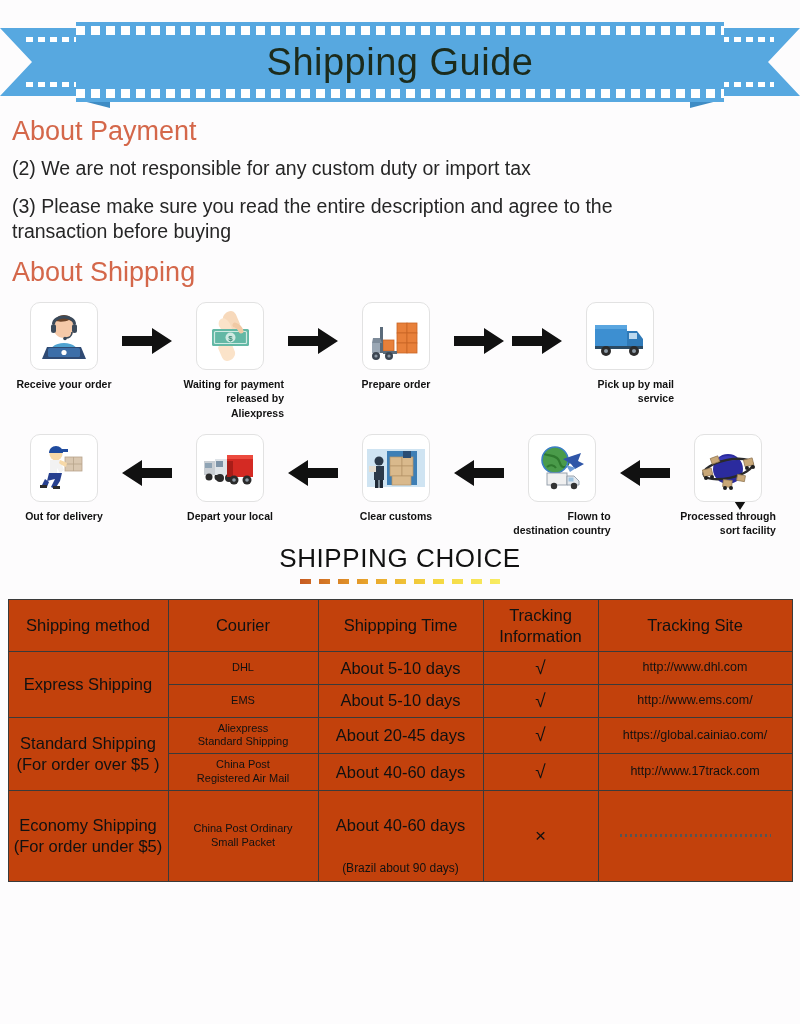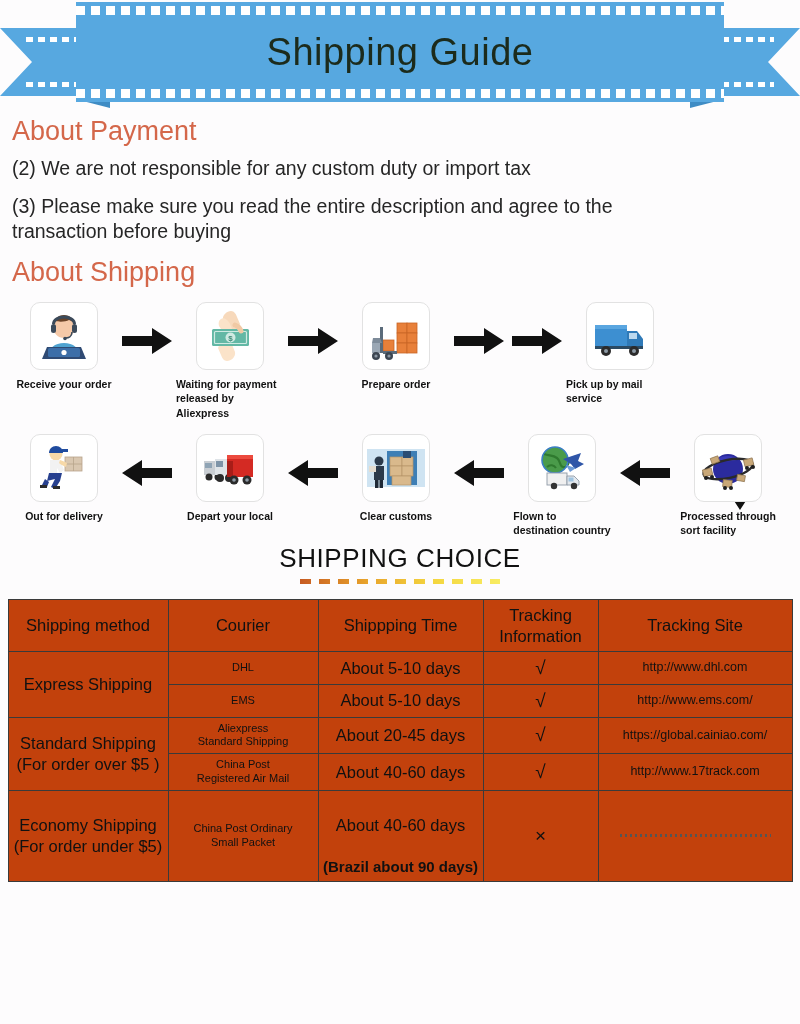--- a/index.html
+++ b/index.html
@@ -25,21 +25,21 @@
   }
   .tail-dash.t { top: 9px; }
   .tail-dash.b { bottom: 9px; }
   .ribbon-tail.right .tail-dash { left: 4px; right: 26px; }
   .ribbon-shadow {
     position: absolute; top: 86px; width: 34px; height: 22px; background: #3f8cc4;
   }
   .ribbon-shadow.left  { left: 76px;  clip-path: polygon(0 0, 100% 0, 100% 100%, 0 60%); }
   .ribbon-shadow.right { right: 76px; clip-path: polygon(0 0, 100% 0, 100% 60%, 0 100%); }
   .ribbon-main {
-    position: absolute; left: 76px; right: 76px; top: 2px; height: 100px;
+    position: absolute; left: 76px; right: 76px; top: 22px; height: 80px;
     background: #57a8e0;
     display: flex; align-items: center; justify-content: center;
   }
   .ribbon-main .band {
     position: absolute; left: 0; right: 0; height: 9px;
     background: repeating-linear-gradient(to right, #ffffff 0 9px, transparent 9px 15px);
   }
   .ribbon-main .band.top { top: 4px; }
   .ribbon-main .band.bot { bottom: 4px; }
   .banner-title {
@@ -63,21 +63,21 @@
   .flow-row { display: flex; align-items: flex-start; padding: 0 10px; margin-top: 14px; }
   .flow-step { width: 108px; display: flex; flex-direction: column; align-items: center; }
   .tile {
     width: 68px; height: 68px; border: 1px solid #e2e2e2; border-radius: 10px;
     background: #fff; display: flex; align-items: center; justify-content: center;
     overflow: hidden; position: relative;
   }
   .tile svg { display: block; }
   .step-label {
     margin-top: 7px; font-size: 10.5px; font-weight: bold; color: #111;
-    text-align: left; line-height: 1.35; white-space: pre-line;
+    text-align: right; line-height: 1.35; white-space: pre-line;
   }
   .arrow { width: 58px; display: flex; justify-content: center; padding-top: 26px; }
   .arrow svg { display: block; }
   .down-arrow { position: absolute; right: 47px; top: 460px; }
 
   
   .choice-wrap { text-align: center; margin-top: 6px; }
   .choice-title { font-size: 26px; color: #111; letter-spacing: .6px; }
   .choice-rule {
     width: 200px; height: 5px; margin: 5px auto 0;
@@ -95,21 +95,21 @@
     table-layout: fixed; background: #c2410c; padding-left: 27px;
   }
   table.ship td, table.ship th {
     border: 1px solid #3a3a3a; text-align: center; color: #111;
     font-weight: normal; padding: 4px 3px; line-height: 1.25;
   }
   th.hcell { font-size: 16.5px; height: 52px; }
   td.method { font-size: 16.5px; white-space: pre-line; }
   td.courier { font-size: 11px; white-space: pre-line; }
   td.time { font-size: 16.5px; white-space: pre-line; }
-  td.time .sub { font-size: 15px; font-weight: bold; }
+  td.time .sub { font-size: 12px; }
   td.track { font-size: 19px; }
   td.site { font-size: 12.5px; }
   td.dots { }
   .dotline {
     display: block; height: 3px; margin: 0 18px;
     background: repeating-linear-gradient(to right, #555 0 2px, transparent 2px 5px);
   }
   .c1 { width: 160px; } .c2 { width: 150px; } .c3 { width: 165px; }
   .c4 { width: 115px; } .c5 { width: 194px; }
 </style>

